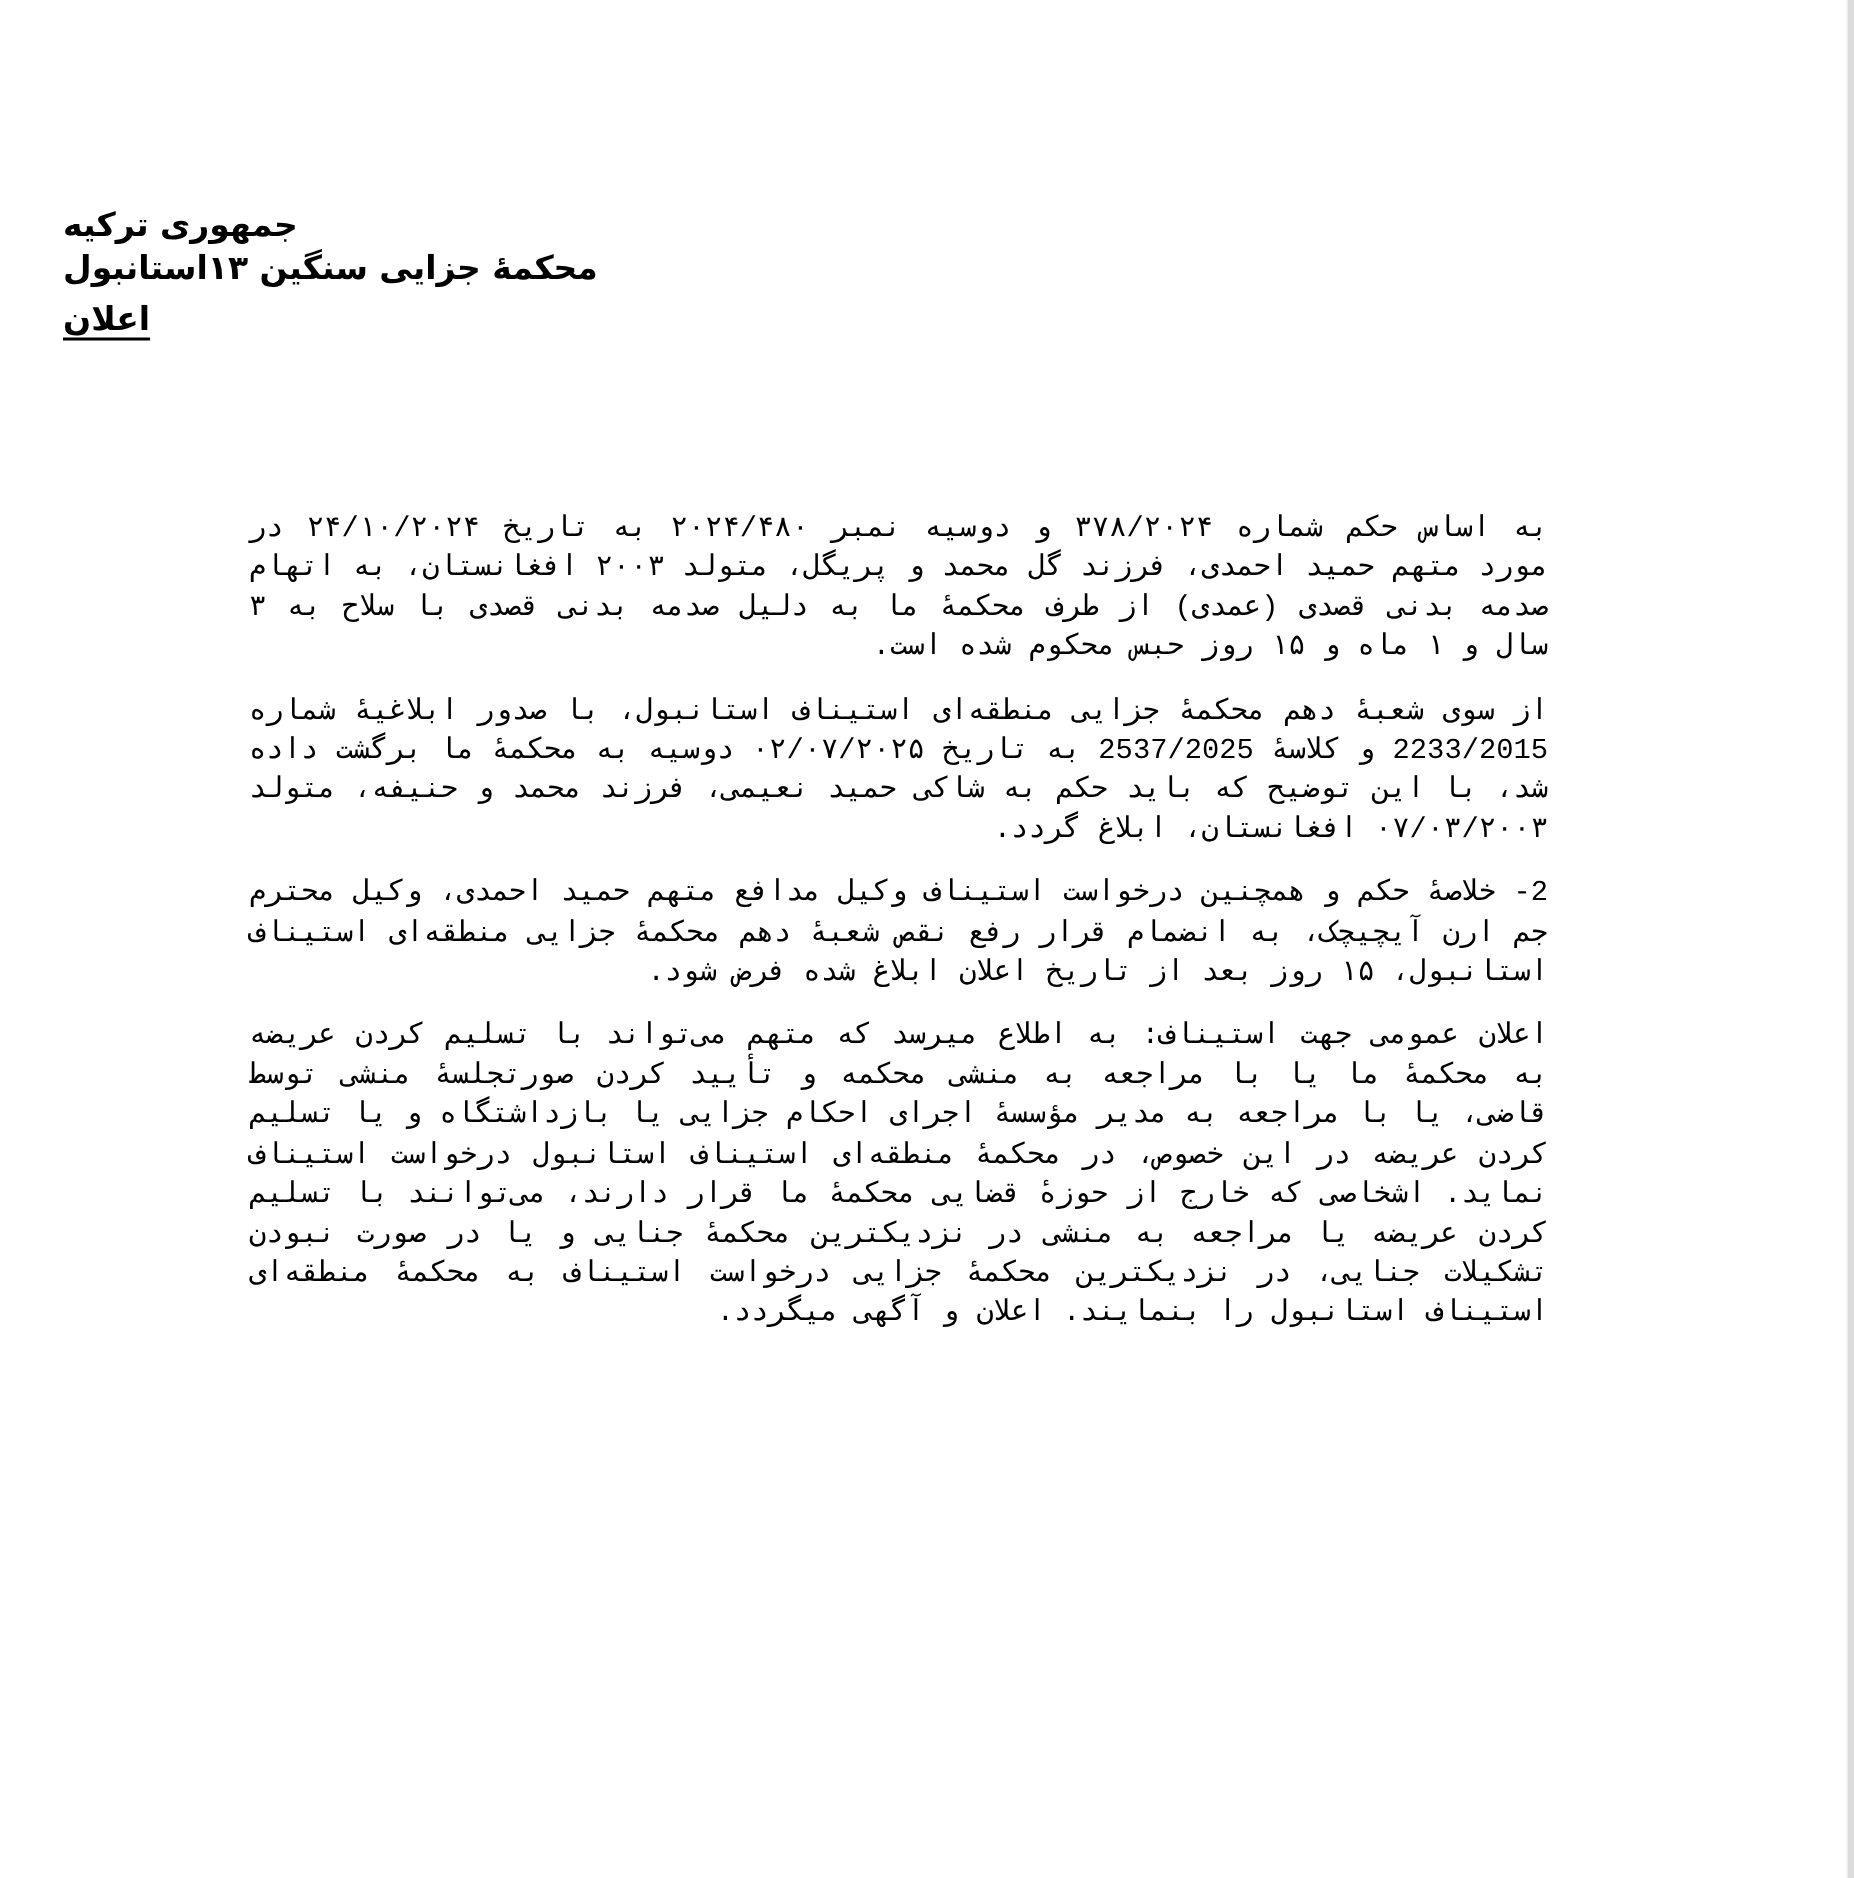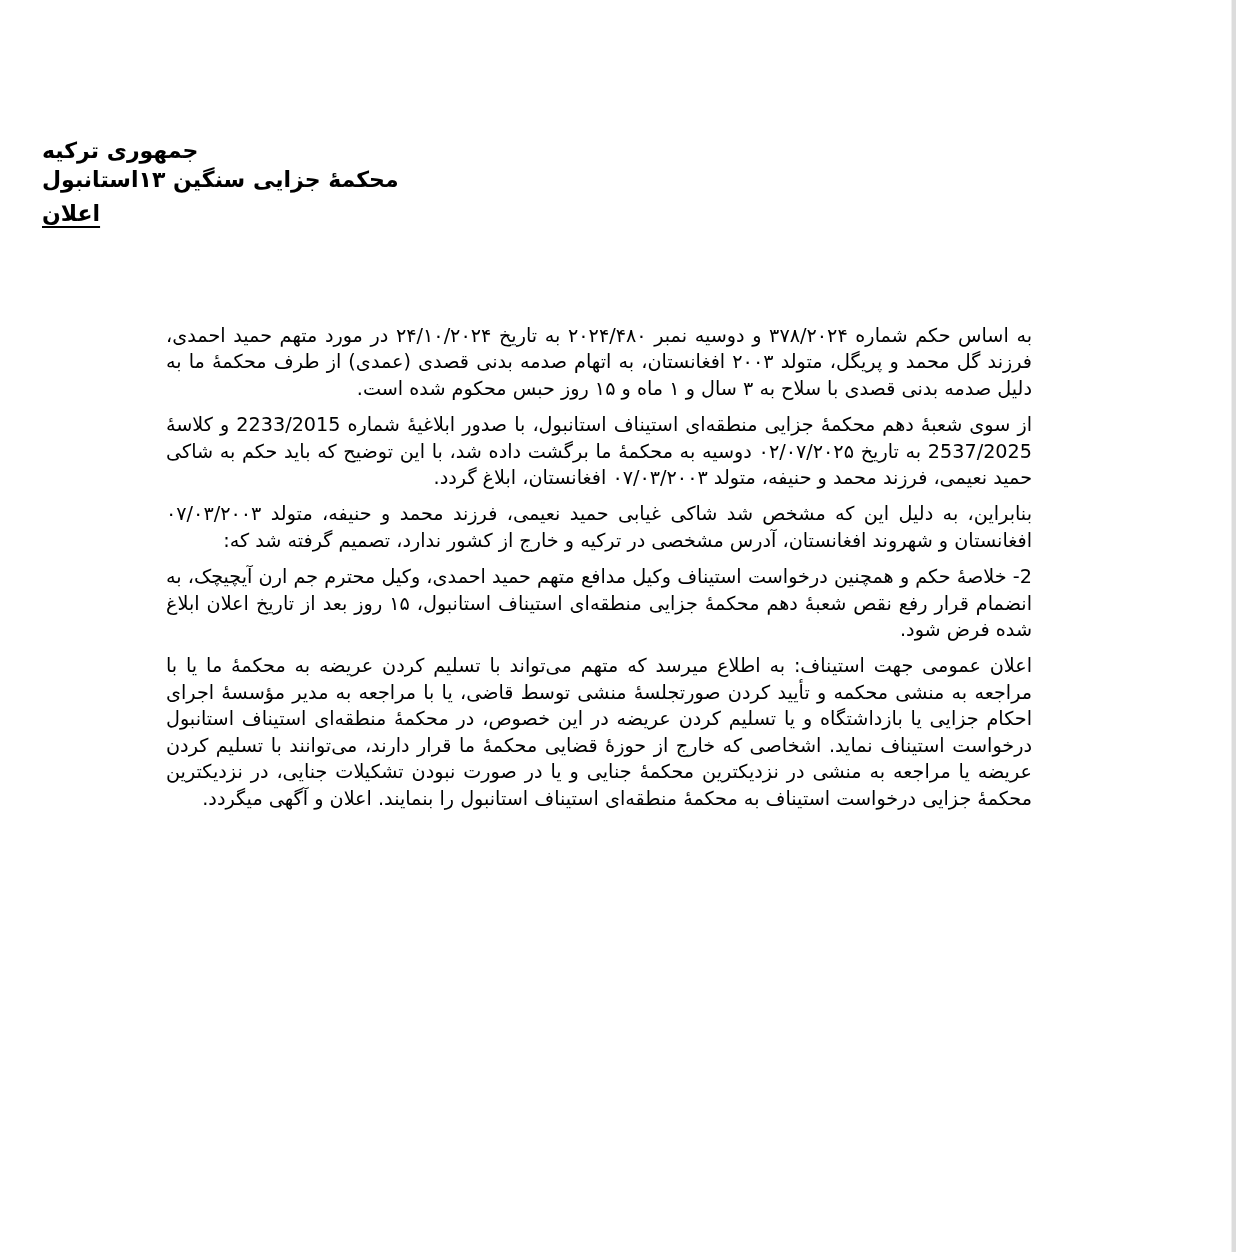--- a/index.html
+++ b/index.html
@@ -23,34 +23,33 @@
   }
   .header .line .num { unicode-bidi:isolate; direction:ltr; font-family:"Liberation Serif", serif; font-size:23px; }
   .header .title {
     margin-top:2px; font-size:22px; line-height:36px; font-weight:bold; text-decoration:underline;
     text-underline-offset:5px;
   }
   .body {
     position:absolute; top:323px; left:166px; width:866px;
     direction:rtl; text-align:justify; font-size:19.2px; line-height:26.4px;
   }
-  .body p { margin:0 0 10px 0; text-align:justify; text-align-last:right; }
+  .body p { margin:16px 0 10px 0; text-align:justify; text-align-last:right;font-family:Liberation Mono, monospace; }
   .body p.p5 { margin-bottom:11px; }
 </style>
 </head>
 <body>
 
 <div class="page-edge-inner"></div>
 <div class="page-edge"></div>
 
 <div class="header">
   <div class="line">جمهوری ترکیه</div>
   <div class="line">محکمهٔ جزایی سنگین ۱۳استانبول</div>
   <div class="title">اعلان</div>
 </div>
 
 <div class="body">
   <p>به اساس حکم شماره ۳۷۸/۲۰۲۴ و دوسیه نمبر ۲۰۲۴/۴۸۰ به تاریخ ۲۴/۱۰/۲۰۲۴ در مورد متهم حمید احمدی، فرزند گل محمد و پریگل، متولد ۲۰۰۳ افغانستان، به اتهام صدمه بدنی قصدی (عمدی) از طرف محکمهٔ ما به دلیل صدمه بدنی قصدی با سلاح به ۳ سال و ۱ ماه و ۱۵ روز حبس محکوم شده است.</p>
   <p>از سوی شعبهٔ دهم محکمهٔ جزایی منطقه‌ای استیناف استانبول، با صدور ابلاغیهٔ شماره 2233/2015 و کلاسهٔ 2537/2025 به تاریخ ۰۲/۰۷/۲۰۲۵ دوسیه به محکمهٔ ما برگشت داده شد، با این توضیح که باید حکم به شاکی حمید نعیمی، فرزند محمد و حنیفه، متولد ۰۷/۰۳/۲۰۰۳ افغانستان، ابلاغ گردد.</p>
-  <p>بنابراین، به دلیل این که مشخص شد شاکی غیابی حمید نعیمی، فرزند محمد و حنیفه، متولد ۰۷/۰۳/۲۰۰۳ افغانستان و شهروند افغانستان، آدرس مشخصی در ترکیه و خارج از کشور ندارد، تصمیم گرفته شد که:</p>
   <p>2- خلاصهٔ حکم و همچنین درخواست استیناف وکیل مدافع متهم حمید احمدی، وکیل محترم جم ارن آیچیچک، به انضمام قرار رفع نقص شعبهٔ دهم محکمهٔ جزایی منطقه‌ای استیناف استانبول، ۱۵ روز بعد از تاریخ اعلان ابلاغ شده فرض شود.</p>
   <p class="p5">اعلان عمومی جهت استیناف: به اطلاع میرسد که متهم می‌تواند با تسلیم کردن عریضه به محکمهٔ ما یا با مراجعه به منشی محکمه و تأیید کردن صورتجلسهٔ منشی توسط قاضی، یا با مراجعه به مدیر مؤسسهٔ اجرای احکام جزایی یا بازداشتگاه و یا تسلیم کردن عریضه در این خصوص، در محکمهٔ منطقه‌ای استیناف استانبول درخواست استیناف نماید. اشخاصی که خارج از حوزهٔ قضایی محکمهٔ ما قرار دارند، می‌توانند با تسلیم کردن عریضه یا مراجعه به منشی در نزدیکترین محکمهٔ جنایی و یا در صورت نبودن تشکیلات جنایی، در نزدیکترین محکمهٔ جزایی درخواست استیناف به محکمهٔ منطقه‌ای استیناف استانبول را بنمایند. اعلان و آگهی میگردد.</p>
 </div>
 
 </body></html>

